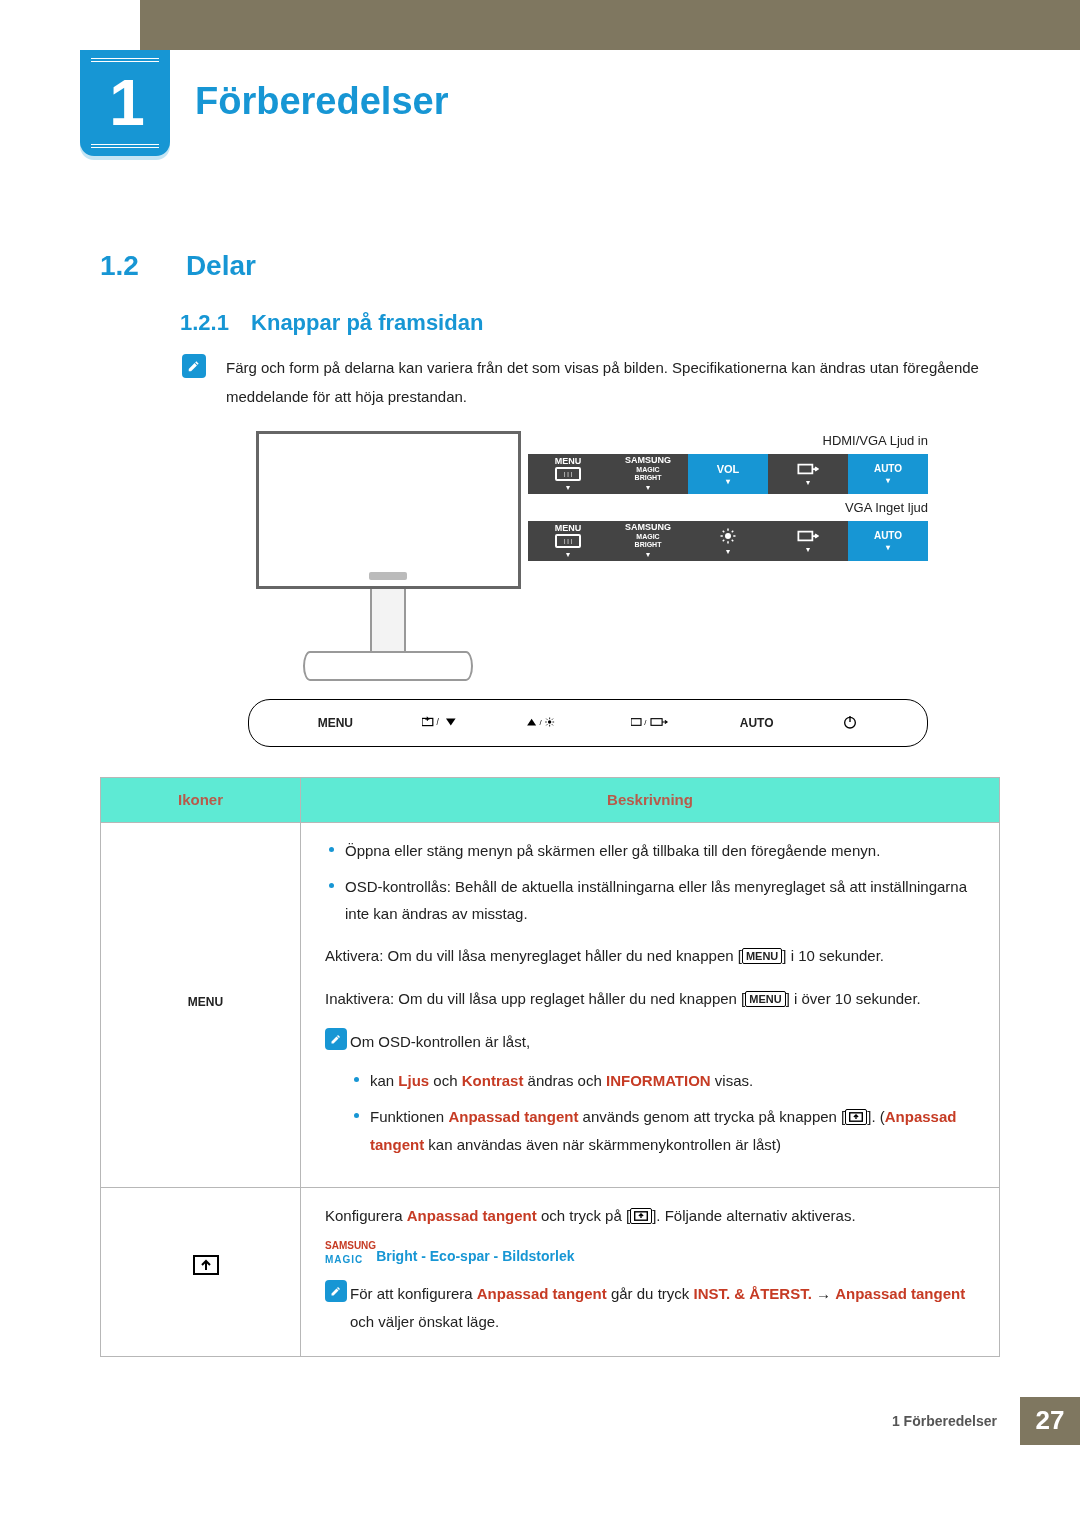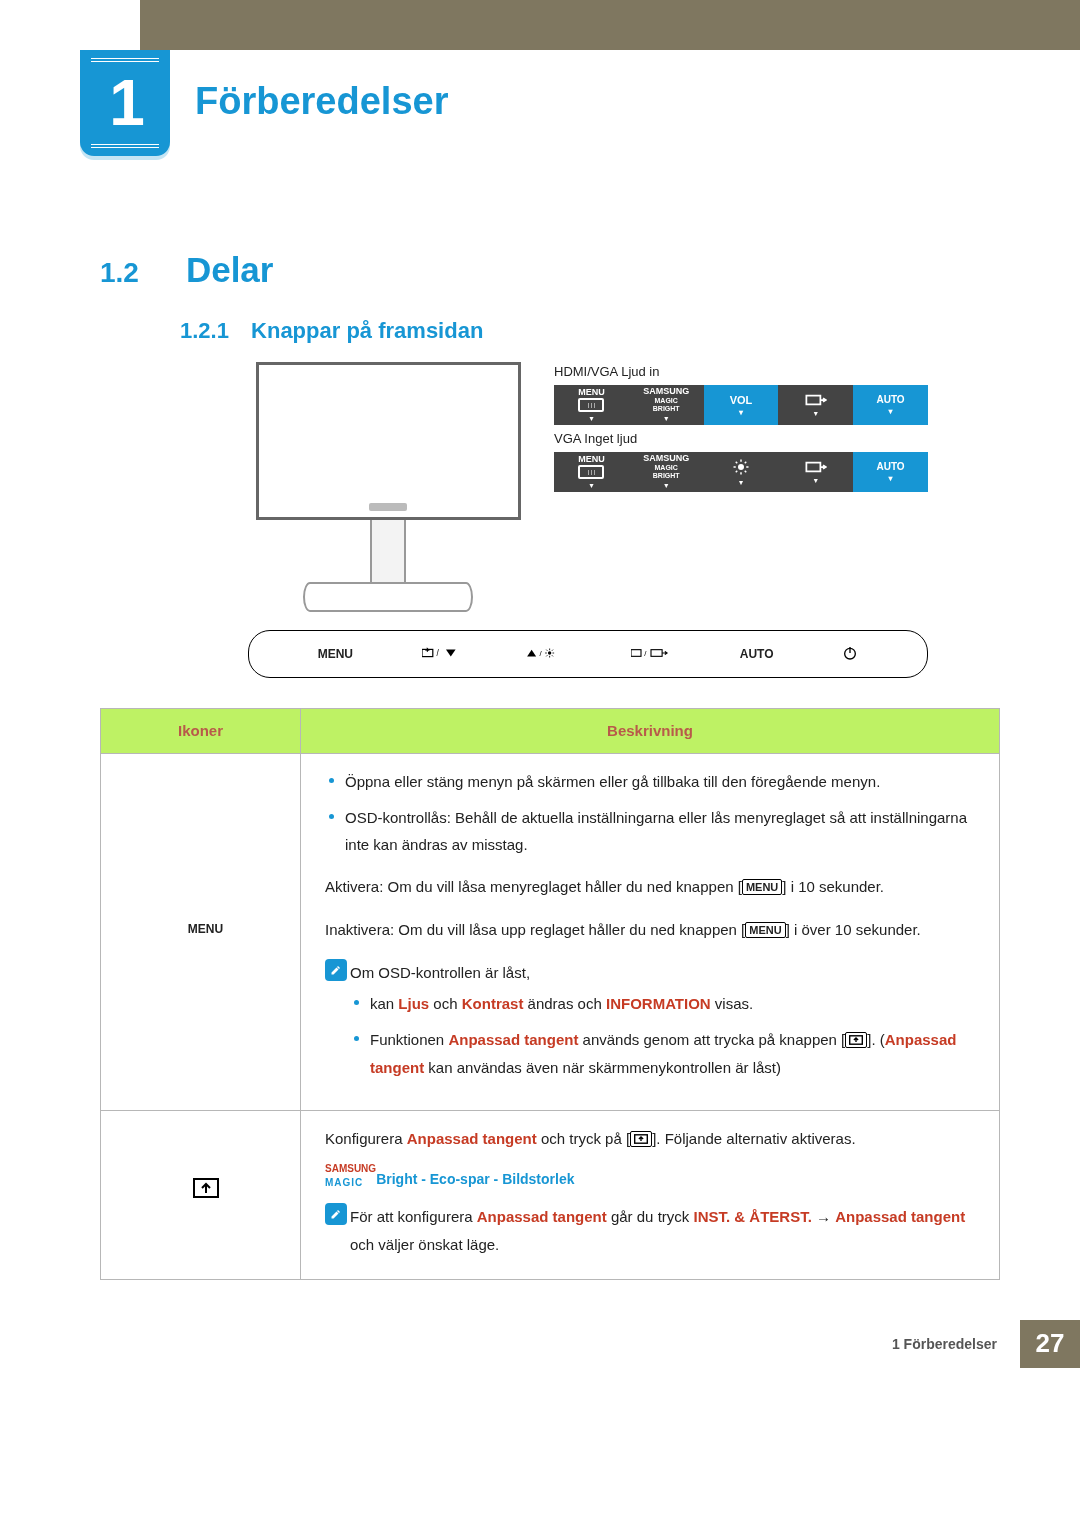--- a/index.html
+++ b/index.html
@@ -47,21 +47,21 @@
     left: 195px;
     top: 30px;
     font-size: 38px;
     font-weight: 700;
     color: #1796d4;
   }
 
   .content { padding: 0 80px 0 100px; }
   .h-section { margin-top: 90px; }
   .sec-num { color: #1796d4; font-size: 28px; font-weight: 700; display: inline-block; width: 82px; }
-  .sec-ttl { color: #1796d4; font-size: 35px; font-weight: 700; }
+  .sec-ttl { color: #1796d4; font-size: 28px; font-weight: 700; }
   .sub-heading { margin: 28px 0 18px 80px; color: #1796d4; font-weight: 700; font-size: 22px; }
   .sub-heading .n { margin-right: 16px; }
 
   .note-row {
     margin: 0 0 20px 82px;
     display: flex;
     gap: 20px;
     align-items: flex-start;
   }
   .note-icon {
@@ -78,21 +78,21 @@
   .note-row p { margin: 0; line-height: 1.9; font-size: 15px; }
 
   .diagram-wrap {
     margin: 8px 0 30px 148px;
     width: 680px;
   }
   .knapp-label { text-align: right; font-size: 13px; margin: 0 6px 4px 0; }
 
   .diagram-frame {
     display: flex;
-    gap: 26px;
+    text-align: right;
   }
   .monitor {
     width: 280px;
     flex: 0 0 280px;
     display: flex;
     flex-direction: column;
     align-items: center;
     gap: 0;
   }
   .screen {
@@ -147,21 +147,21 @@
   .bb { font-weight: 700; }
 
   table.desc {
     width: 100%;
     border-collapse: collapse;
     margin-top: 28px;
     font-size: 15px;
     line-height: 1.85;
   }
   table.desc th {
-    background: #bef264;
+    background: #5eead4;
     color: #b85a4a;
     font-weight: 700;
     padding: 8px;
     border: 1px solid #b7b7b7;
   }
   table.desc th:first-child { width: 200px; }
   table.desc td { border: 1px solid #b7b7b7; padding: 14px 14px 20px 24px; vertical-align: middle; }
   .icon-cell { text-align: center; font-weight: 700; font-size: 12px; }
   .bullet-list { margin: 0; padding-left: 20px; list-style: none; }
   .bullet-list > li { position: relative; margin-bottom: 8px; }
@@ -205,20 +205,28 @@
   <div class="h-section">
     <span class="sec-num">1.2</span>
     <span class="sec-ttl">Delar</span>
   </div>
 
   <div class="sub-heading">
     <span class="n">1.2.1</span>
     <span>Knappar på framsidan</span>
   </div>
 
+  <div class="note-row">
+    <div class="note-icon">
+      <svg width="14" height="14" viewBox="0 0 24 24">
+          <path fill="#fff" d="M3 17l10-10 4 4L7 21H3v-4zm13-13l4 4-2 2-4-4 2-2z"></path>
+        </svg>
+    </div>
+    <p>Färg och form på delarna kan variera från det som visas på bilden. Specifikationerna kan ändras utan föregående meddelande för att höja prestandan.</p>
+  </div>
 
   <div class="diagram-wrap">
 
     <div class="diagram-frame">
       <div class="monitor">
         <div class="screen"></div>
         <div class="neck"></div>
         <div class="base"></div>
       </div>
 
@@ -367,21 +375,21 @@
           </p>
 
           <div class="inner-note">
             <div class="note-icon">
               <svg width="12" height="12" viewBox="0 0 24 24">
                   <path fill="#fff" d="M3 17l10-10 4 4L7 21H3v-4zm13-13l4 4-2 2-4-4 2-2z"></path>
                 </svg>
             </div>
             <div class="ct">
               <div>Om OSD-kontrollen är låst,</div>
-              <ul class="bullet-list" style="margin-top:4px">
+              <ul class="bullet-list" style="margin-top:12px">
                 <li>
                   <span>kan </span><span class="kw">Ljus</span><span> och </span><span class="kw">Kontrast</span><span> ändras och </span><span class="kw">INFORMATION</span><span> visas.</span>
                 </li>
                 <li>
                   <span>Funktionen </span><span class="kw">Anpassad tangent</span><span> används genom att trycka på knappen [</span><span class="btn-inline"><svg width="14" height="10" viewBox="0 0 20 14">
                         <rect x="1" y="1" width="18" height="12" fill="none" stroke="#000" stroke-width="2"></rect>
                         <path d="M10 10V4M7 7l3-3 3 3" fill="none" stroke="#000" stroke-width="2"></path>
                       </svg></span><span>]. (</span><span class="kw">Anpassad tangent</span><span> kan användas även när skärmmenykontrollen är låst)</span>
                 </li>
               </ul>

